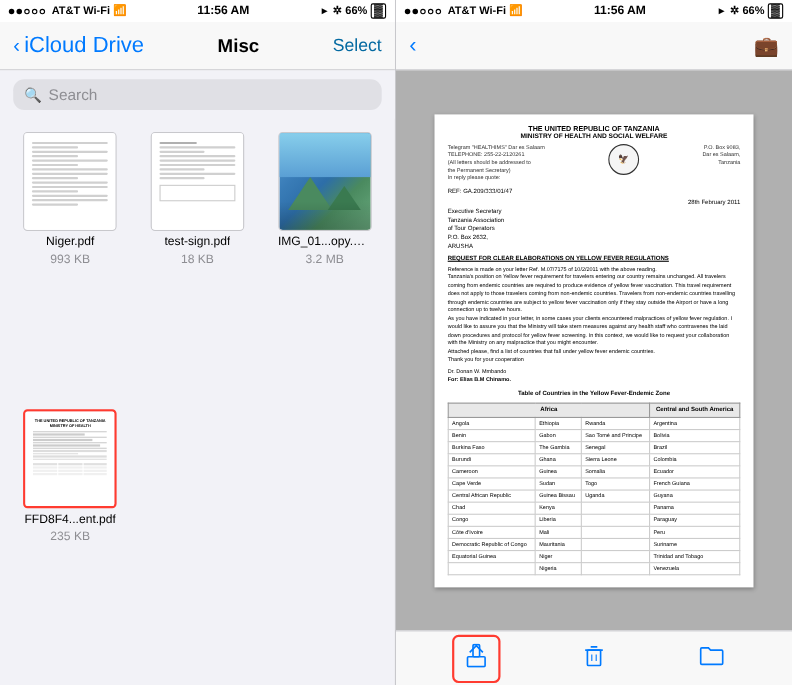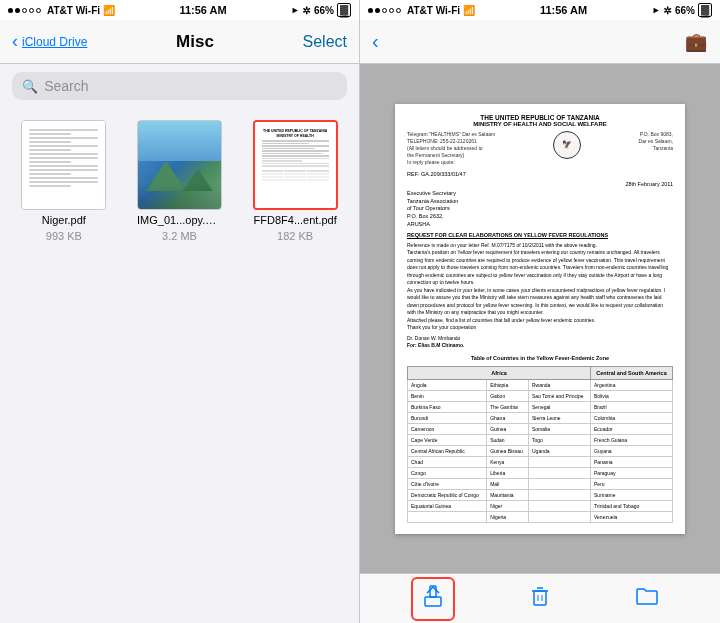--- a/index.html
+++ b/index.html
@@ -373,21 +373,21 @@
       <span style="font-size:9px;">►</span>
       <span style="font-size:10px;">✲</span>
       <span style="font-size:10px;">66%</span>
       <span style="font-size:11px; border:1.5px solid #000; border-radius:2px; padding:0 2px;">▓</span>
     </div>
   </div>
 
   <div class="nav-bar">
     <div class="nav-back">
       <span style="font-size:18px;color:#007aff;">‹</span>
-      <span style="color:#007aff;font-size:12px;text-decoration:underline;">iCloud Drive</span>
+      <span style="color:#007aff;font-size:20px;">iCloud Drive</span>
     </div>
     <span class="nav-title">Misc</span>
     <span class="nav-select">Select</span>
   </div>
 
   <div class="search-bar">
     <div class="search-input-wrap">
       <span class="search-icon-sym">🔍</span>
       <span class="search-placeholder">Search</span>
     </div>
@@ -414,20 +414,40 @@
             <div class="pdf-line"></div>
             <div class="pdf-line"></div>
             <div class="pdf-line short"></div>
           </div>
         </div>
       </div>
       <span class="file-name">Niger.pdf</span>
       <span class="file-size">993 KB</span>
     </div>
 
+    <div class="file-item">
+      <div class="file-thumb">
+        <div class="file-thumb-pdf">
+          <div class="pdf-lines">
+            <div class="pdf-line dark" style="width:50%;"></div>
+            <div class="pdf-line"></div>
+            <div class="pdf-line short"></div>
+            <div class="pdf-line"></div>
+            <div class="pdf-line"></div>
+            <div class="pdf-line"></div>
+            <div class="pdf-line short"></div>
+            <div class="pdf-line"></div>
+            <div class="pdf-line short"></div>
+            <div style="height:15px; border:0.5px solid #ccc; margin-top:3px;"></div>
+          </div>
+        </div>
+      </div>
+      <span class="file-name">test-sign.pdf</span>
+      <span class="file-size">18 KB</span>
+    </div>
 
     <div class="file-item">
       <div class="file-thumb">
         <div class="img-thumb">
           <div class="sky-area"></div>
           <div class="mountain-shape"></div>
           <div class="mountain-shape2"></div>
           <div class="img-thumb-overlay"></div>
         </div>
       </div>
@@ -464,21 +484,21 @@
               <div style="height:2px;background:#f0f0f0;"></div>
               <div style="height:2px;background:#f0f0f0;"></div>
               <div style="height:2px;background:#f0f0f0;"></div>
               <div style="height:2px;background:#f0f0f0;"></div>
               <div style="height:2px;background:#f0f0f0;"></div>
             </div>
           </div>
         </div>
       </div>
       <span class="file-name">FFD8F4...ent.pdf</span>
-      <span class="file-size">182 KB</span>
+      <span class="file-size">235 KB</span>
     </div>
 
   </div>
 
 </div>
 
 <div class="right-panel">
 
   <div class="right-status-bar">
     <div style="display:flex;align-items:center;gap:3px;">

